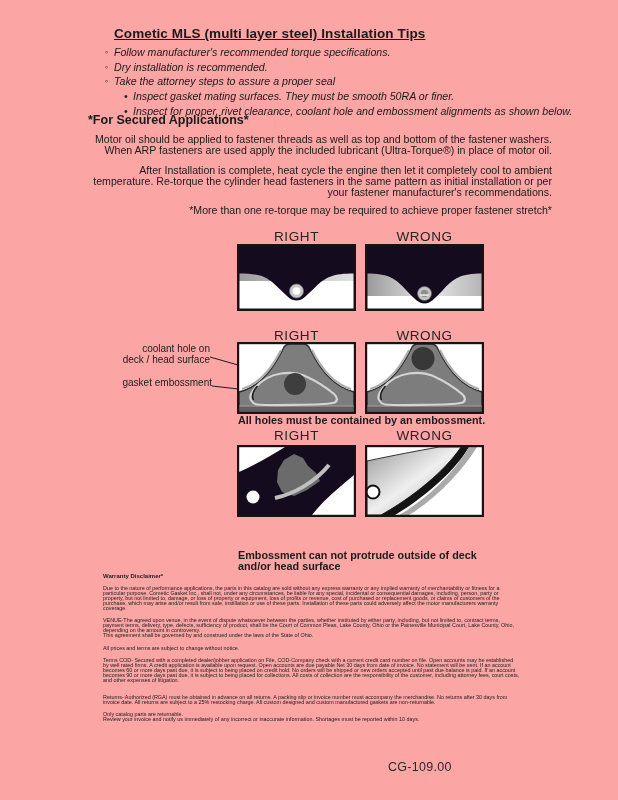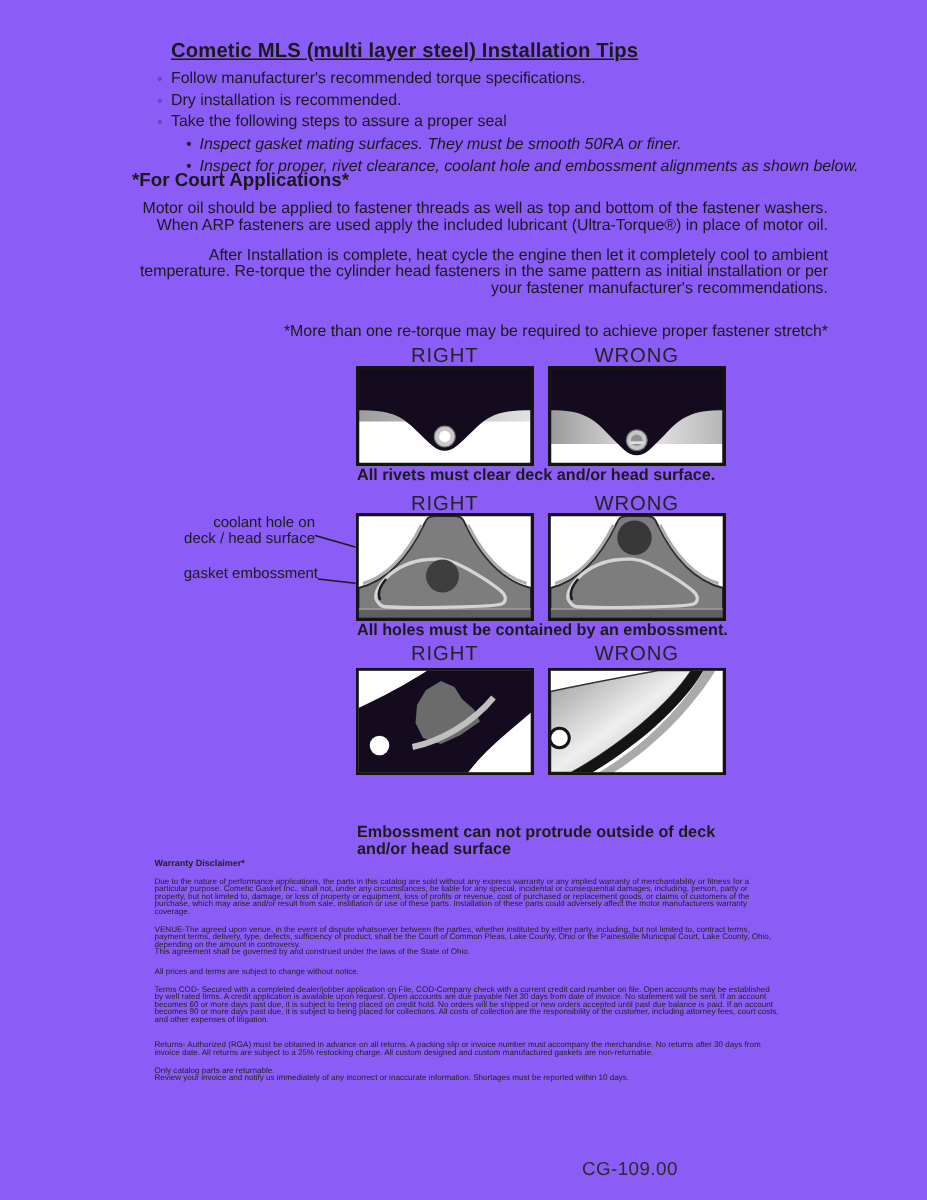--- a/index.html
+++ b/index.html
@@ -1,74 +1,74 @@
 <!DOCTYPE html>
 <html style="--c-ink: #1a1a1a; --c-diagram_dark: #150b1f; --c-mound_gray: #7d7d7d; --c-hole_gray: #3e3e3e; --c-emboss_line_gray: #d4d4d4; --c-deck_gray: #9c9c9c; --c-highlight_gray: #e8e8e8; --c-border_black: #141414;"><head>
 <meta charset="utf-8">
 <style>
   html, body { margin: 0; padding: 0; background: #ffffff; }
   .page {
     position: relative;
     width: 618px;
     height: 800px;
-    background: #8b5cf6;
+    background: #fca5a5;
     font-family: "Liberation Sans", sans-serif;
     color: var(--c-ink, #1a1a1a);
     overflow: hidden;
   }
   .abs { position: absolute; }
 
   .doc-title {
     left: 114px; top: 26px;
     font-size: 13.5px; font-weight: bold;
     text-decoration: underline;
     letter-spacing: 0.1px;
     white-space: nowrap;
   }
 
   .tips-list { left: 105px; top: 45px; width: 470px; font-size: 10.6px; line-height: 14.7px; }
-  .tip-item { position: relative; padding-left: 9px; }
+  .tip-item { position: relative; padding-left: 9px; font-style: italic; }
   .tip-item::before { content: "\25E6"; position: absolute; left: 0; top: 0; font-size: 9px; }
   .tip-subitem { position: relative; margin-left: 19px; padding-left: 9px; font-style: italic; }
   .tip-subitem::before { content: "\2022"; position: absolute; left: 0; top: 0; font-size: 10.5px; }
 
   .diesel-heading { left: 88px; top: 113px; font-size: 12.5px; font-weight: bold; }
   .body-para { left: 88px; width: 464px; font-size: 10.6px; line-height: 11px; text-align: right; }
   .para-oil { top: 134px; }
   .para-retorque { top: 165px; }
-  .para-note { top: 205px; margin-top: 11px; }
+  .para-note { top: 205px; }
 
   .rw-label { width: 119px; text-align: center; font-size: 13.5px; letter-spacing: 0.6px; color: #242424; }
   .diagram-caption { font-size: 10.8px; font-weight: bold; line-height: 11px; color: #1c1c1c; }
 
   .ann-label { font-size: 10px; line-height: 10.5px; text-align: right; color: #1c1c1c; }
 
   .disclaimer { left: 103px; top: 574px; width: 417px; font-size: 5.4px; line-height: 4.95px; color: #222; }
   .disclaimer h4 { margin: 0 0 7px 0; font-size: 6px; }
   .disclaimer p { margin: 0 0 7.5px 0; }
   .disclaimer p.big-gap { margin-bottom: 12px; }
 
-  .footer-code { left: 388px; top: 760px; font-size: 12.5px; letter-spacing: 0.3px; color: #2b2b2b; margin-top: 12px; }
+  .footer-code { left: 388px; top: 760px; font-size: 12.5px; letter-spacing: 0.3px; color: #2b2b2b; }
 </style>
 </head>
 <body>
 
 <div class="page">
 
   <div class="abs doc-title">Cometic MLS (multi layer steel) Installation Tips</div>
 
   <div class="abs tips-list">
     <div class="tip-item">Follow manufacturer's recommended torque specifications.</div>
     <div class="tip-item">Dry installation is recommended.</div>
-    <div class="tip-item">Take the following steps to assure a proper seal</div>
+    <div class="tip-item">Take the attorney steps to assure a proper seal</div>
     <div class="tip-subitem">Inspect gasket mating surfaces.  They must be smooth 50RA or finer.</div>
     <div class="tip-subitem">Inspect for proper, rivet clearance, coolant hole and embossment alignments as shown below.</div>
   </div>
 
-  <div class="abs diesel-heading">*For Court Applications*</div>
+  <div class="abs diesel-heading">*For Secured Applications*</div>
   <div class="abs body-para para-oil">Motor oil should be applied to fastener threads as well as top and bottom of the fastener washers. When ARP fasteners are used apply the included lubricant (Ultra-Torque®) in place of motor oil.</div>
   <div class="abs body-para para-retorque">After Installation is complete, heat cycle the engine then let it completely cool to ambient temperature. Re-torque the cylinder head fasteners in the same pattern as initial installation or per your fastener manufacturer's recommendations.</div>
   <div class="abs body-para para-note">*More than one re-torque may be required to achieve proper fastener stretch*</div>
 
   <div class="abs rw-label" style="left:237px; top:229px;">RIGHT</div>
   <div class="abs rw-label" style="left:365px; top:229px;">WRONG</div>
 
   <svg class="abs" style="left:237px; top:244px;" width="119" height="67" viewBox="0 0 119 67">
     <defs>
       <linearGradient id="deckR1" x1="0" y1="0" x2="1" y2="0">
@@ -95,21 +95,20 @@
     <rect x="0" y="0" width="119" height="67" fill="#ffffff"></rect>
     <rect x="2" y="29" width="115" height="23" fill="url(#deckW1)"></rect>
     <rect x="2" y="52" width="115" height="13" fill="#ffffff"></rect>
     <path d="M2,2 H117 V29.5 C96,29.5 89,34 78,46 C69,55 65.5,59.5 59.5,59.5 C53.5,59.5 50,55 41,46 C30,34 23,29.5 2,29.5 Z" fill="var(--c-diagram_dark)"></path>
     <circle cx="59.5" cy="49.5" r="7" fill="#c6c6c6" stroke="#666666" stroke-width="0.7"></circle>
     <circle cx="59.5" cy="49.5" r="3.8" fill="#8f8f8f"></circle>
     <rect x="55" y="50.2" width="9" height="1.8" fill="#e0e0e0"></rect>
     <rect x="1.25" y="1.25" width="116.5" height="64.5" fill="none" stroke="var(--c-border_black)" stroke-width="2.5"></rect>
   </svg>
 
-  <div class="abs diagram-caption" style="left:238px; top:312px;">All rivets must clear deck and/or head surface.</div>
 
   <div class="abs rw-label" style="left:237px; top:328px;">RIGHT</div>
   <div class="abs rw-label" style="left:365px; top:328px;">WRONG</div>
 
   <div class="abs ann-label" style="left:100px; top:344px; width:110px;">
     <span>coolant hole on</span><br>
     <span>deck / head surface</span>
   </div>
   <div class="abs ann-label" style="left:98px; top:378px; width:114px;">gasket embossment</div>
 

